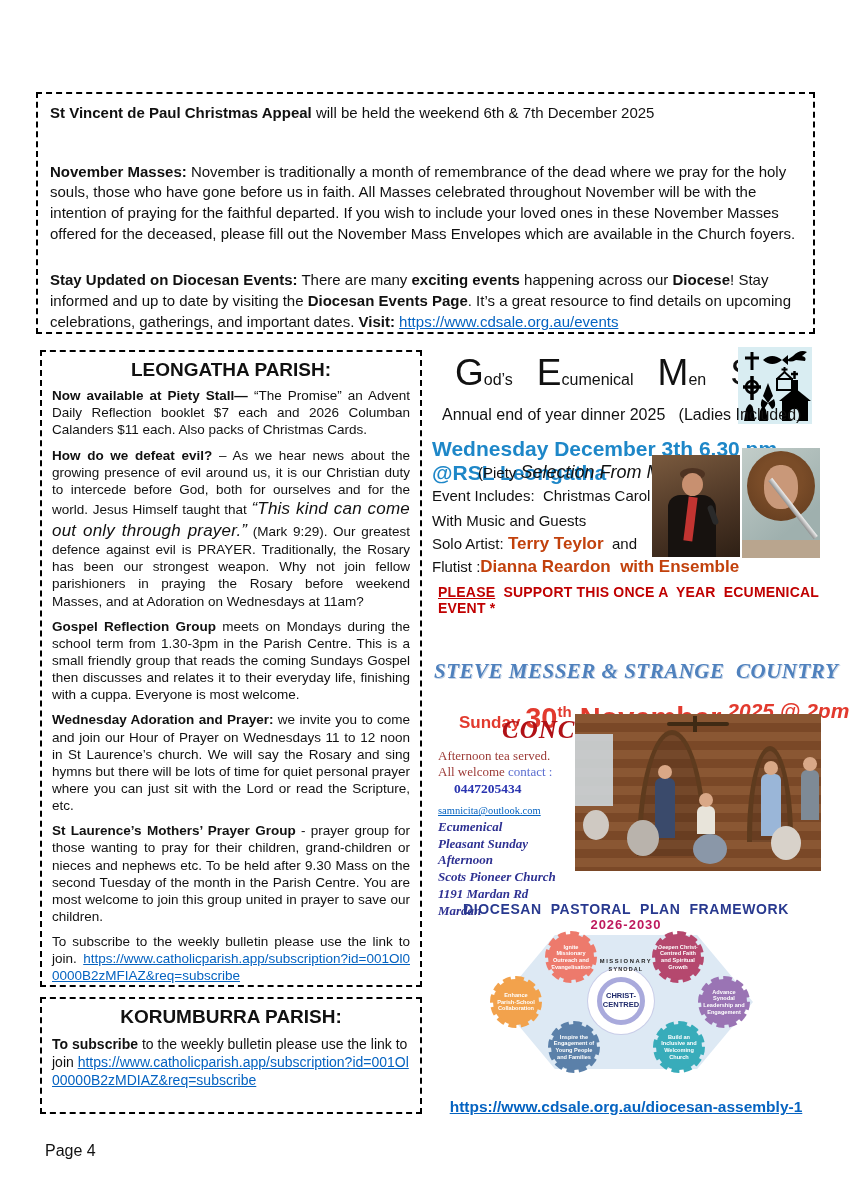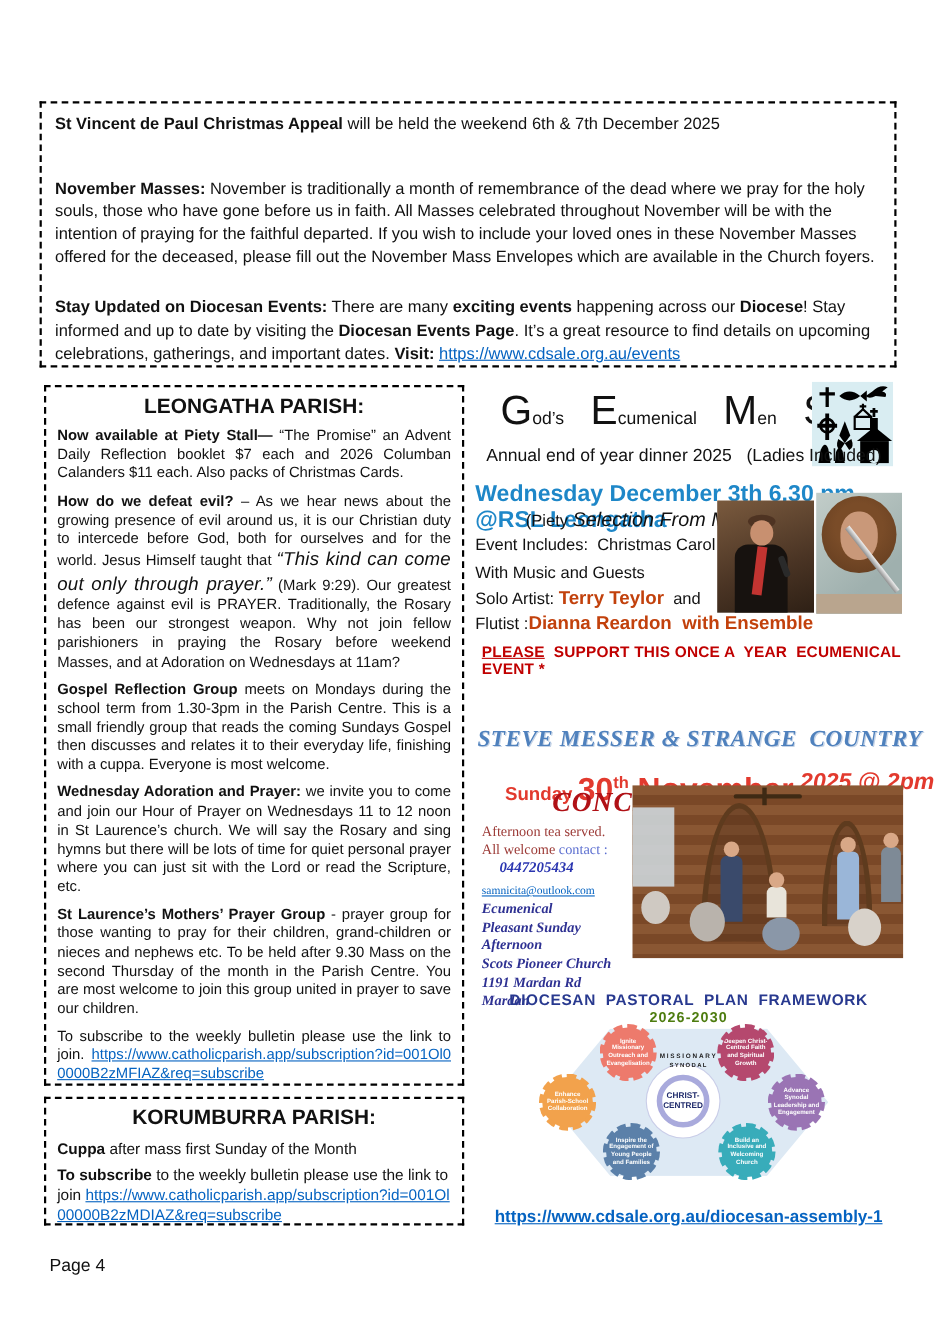--- a/index.html
+++ b/index.html
@@ -80,37 +80,37 @@
   .dateline{left:4px;top:682px;color:#e23a2e;white-space:pre;}
   .sun{font-weight:700;font-size:17px;}
   .day{font-weight:700;font-size:29px;}
   .dsup{font-weight:700;font-size:15px;vertical-align:11px;}
   .mon{font-weight:700;font-size:29px;}
   .timep{font-weight:700;font-style:italic;font-size:21px;vertical-align:10px;}
   .cword{left:72px;top:716px;font-family:"Liberation Serif",serif;font-weight:700;font-style:italic;
          font-size:25px;color:#b01116;letter-spacing:1px;}
   .cinfo{position:absolute;left:8px;top:748px;width:140px;font-family:"Liberation Serif",serif;font-size:13px;line-height:1.25;}
   .tea{color:#9c3a36;}
-  .phone{color:#2a35b0;font-weight:700;font-style:italic;margin-left:16px;font-size:13.5px;}
+  .phone{color:#2a35b0;font-weight:700;margin-left:16px;font-size:13.5px;}
   .cmail{font-size:10.5px;display:inline-block;margin-top:7px;}
   .addr{color:#2e3192;font-weight:700;font-style:italic;line-height:1.3;}
   .bphoto{left:145px;top:714px;width:246px;height:157px;
           background:repeating-linear-gradient(180deg,#8a5733 0 9px,#7a4827 9px 18px);}
   .scrn{position:absolute;left:0;top:20px;width:38px;height:72px;background:#cdd6da;opacity:.9;}
   .arch{position:absolute;border:5px solid #5e3b1e;border-bottom:none;border-radius:50% 50% 0 0/95% 95% 0 0;background:rgba(40,25,12,.22);}
   .fan{position:absolute;left:92px;top:8px;width:62px;height:4px;background:#3f2a14;border-radius:2px;}
   .fan:after{content:"";position:absolute;left:26px;top:-6px;width:4px;height:16px;background:#3f2a14;}
   .person{position:absolute;border-radius:6px 6px 0 0;}
   .person:before{content:"";position:absolute;top:-13px;left:50%;transform:translateX(-50%);
                  width:14px;height:14px;border-radius:50%;background:#d9a887;}
   .ahead{position:absolute;border-radius:50%;}
 
   
   .fwtitle{left:0;top:901px;width:392px;text-align:center;font-size:14px;font-weight:700;color:#28398f;letter-spacing:.6px;white-space:pre;}
-  .fwyears{left:0;top:917px;width:392px;text-align:center;font-size:13px;font-weight:700;color:#4d7c0f;letter-spacing:1px;}
+  .fwyears{left:0;top:917px;width:392px;text-align:center;font-size:13px;font-weight:700;color:#be185d;letter-spacing:1px;}
   .fwdiag{position:absolute;left:41px;top:933px;width:310px;height:140px;}
   .fwhex{position:absolute;left:28px;top:2px;width:254px;height:134px;background:#dde9f4;
          clip-path:polygon(22% 0,78% 0,100% 50%,78% 100%,22% 100%,0 50%);z-index:1;}
   .gear{position:absolute;width:46px;height:46px;border-radius:50%;outline:4px dashed;outline-offset:-1px;
         display:flex;align-items:center;justify-content:center;text-align:center;z-index:2;}
   .glabel{font-size:5.6px;font-weight:700;color:#fff;line-height:1.18;padding:2px;}
   .fwcenter{position:absolute;left:126px;top:44px;width:48px;height:48px;border-radius:50%;background:#fff;
             border:5px solid #a9aadc;box-shadow:0 0 0 9px #fff,0 0 0 10px #c9cde8;
             display:flex;align-items:center;justify-content:center;text-align:center;z-index:3;}
   .fwc-label{font-size:7.5px;font-weight:700;color:#1f2a6b;line-height:1.15;}
@@ -130,27 +130,26 @@
     <p class="sp2"><span class="b">November Masses:</span><span>  November is traditionally a month of remembrance of the dead where we pray for the holy souls, those who have gone before us in faith. All Masses celebrated throughout November will be with the intention of praying for the faithful departed. If you wish to include your loved ones in these November Masses offered for the deceased, please fill out the November Mass Envelopes which are available in the Church foyers.</span></p>
     <p class="sp3"><span class="b">Stay Updated on Diocesan Events:</span><span> There are many </span><span class="b">exciting events</span><span> happening across our </span><span class="b">Diocese</span><span>! Stay informed and up to date by visiting the </span><span class="b">Diocesan Events Page</span><span>. It’s a great resource to find details on upcoming celebrations, gatherings, and important dates. </span><span class="b">Visit: </span><a class="lk" href="#">https://www.cdsale.org.au/events</a></p>
   </div>
 
   <div class="leobox">
     <h2>LEONGATHA PARISH:</h2>
     <p><span class="b">Now available at Piety Stall—</span><span> “The Promise” an Advent Daily Reflection booklet $7 each and 2026 Columban Calanders $11 each.  Also packs of Christmas Cards.</span></p>
     <p><span class="b">How do we defeat evil?</span><span> – As we hear news about the growing presence of evil around us, it is our Christian duty to intercede before God, both for ourselves and for the world. Jesus Himself taught that </span><span class="q">“This kind can come out only through prayer.”</span><span> (Mark 9:29). Our greatest defence against evil is PRAYER. Traditionally, the Rosary has been our strongest weapon. Why not join fellow parishioners in praying the Rosary before weekend Masses, and at Adoration on Wednesdays at 11am?</span></p>
     <p><span class="b">Gospel Reflection Group</span><span> meets on Mondays during the school term from 1.30-3pm in the Parish Centre. This is a small friendly group that reads the coming Sundays Gospel then discusses and relates it to their everyday life, finishing with a cuppa.   Everyone is most welcome.</span></p>
     <p><span class="b">Wednesday Adoration and Prayer:</span><span> we invite you to  come and join our Hour of Prayer on Wednesdays 11 to 12 noon in St Laurence’s church. We will say the Rosary and sing hymns but there will be lots of time for quiet personal prayer where you can just sit with the Lord or read  the Scripture,  etc.</span></p>
-    <p><span class="b">St  Laurence’s Mothers’ Prayer Group</span><span> -  prayer group for those wanting to pray for their children,  grand-children or nieces and nephews etc. To be held after 9.30 Mass on the second Thursday of the month in the  Parish Centre. You are most  welcome to join this group  united in  prayer to save our  children.</span></p>
+    <p><span class="b">St  Laurence’s Mothers’ Prayer Group</span><span> -  prayer group for those wanting to pray for their children,  grand-children or nieces and nephews etc. To be held after 9.30 Mass on the second Tuesday of the month in the  Parish Centre. You are most  welcome to join this group  united in  prayer to save our  children.</span></p>
     <p><span>To subscribe to the weekly bulletin please use the link to join.  </span><a class="lk" href="#">https://www.catholicparish.app/subscription?id=001Ol00000B2zMFIAZ&amp;req=subscribe</a></p>
   </div>
 
   <div class="korbox">
     <h2>KORUMBURRA PARISH:</h2>
-    <p><span class="b">Cuppa</span><span> after mass first Sunday of the Month</span></p>
     <p><span class="b">To subscribe</span><span> to the weekly bulletin please use the link to join </span><a class="lk" href="#">https://www.catholicparish.app/subscription?id=001Ol00000B2zMDIAZ&amp;req=subscribe</a></p>
   </div>
 
   <div class="pageno">Page 4</div>
 
   <div class="rcol">
 
     <div class="gemsrow">
       <span class="gw">
           <span class="cap">G</span>

